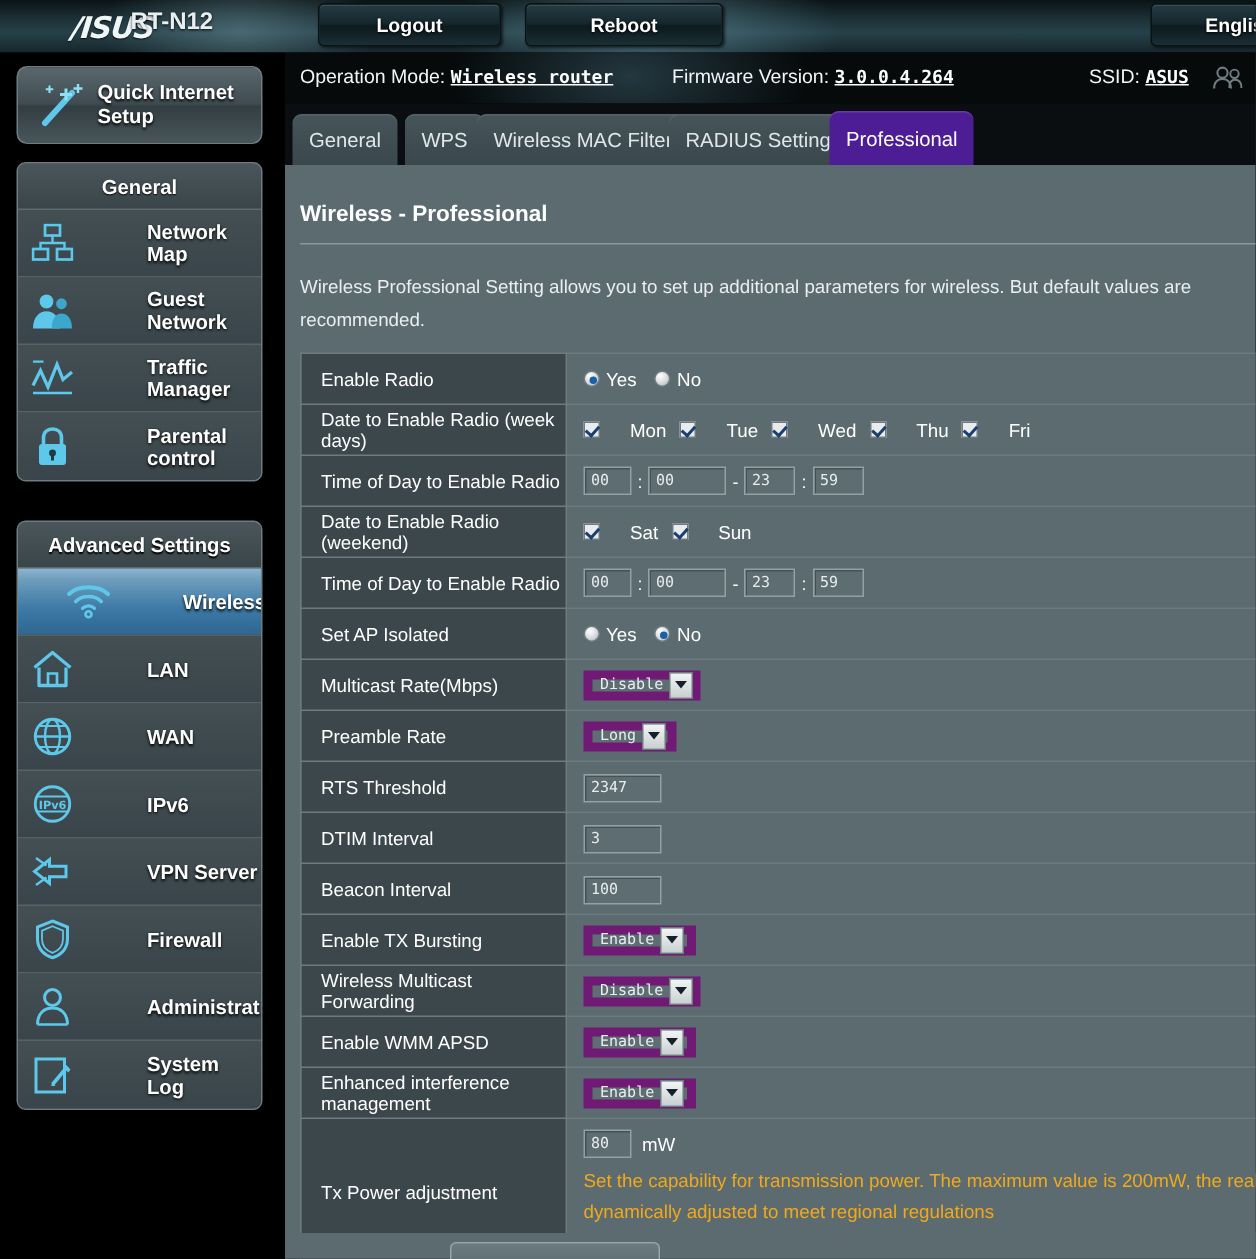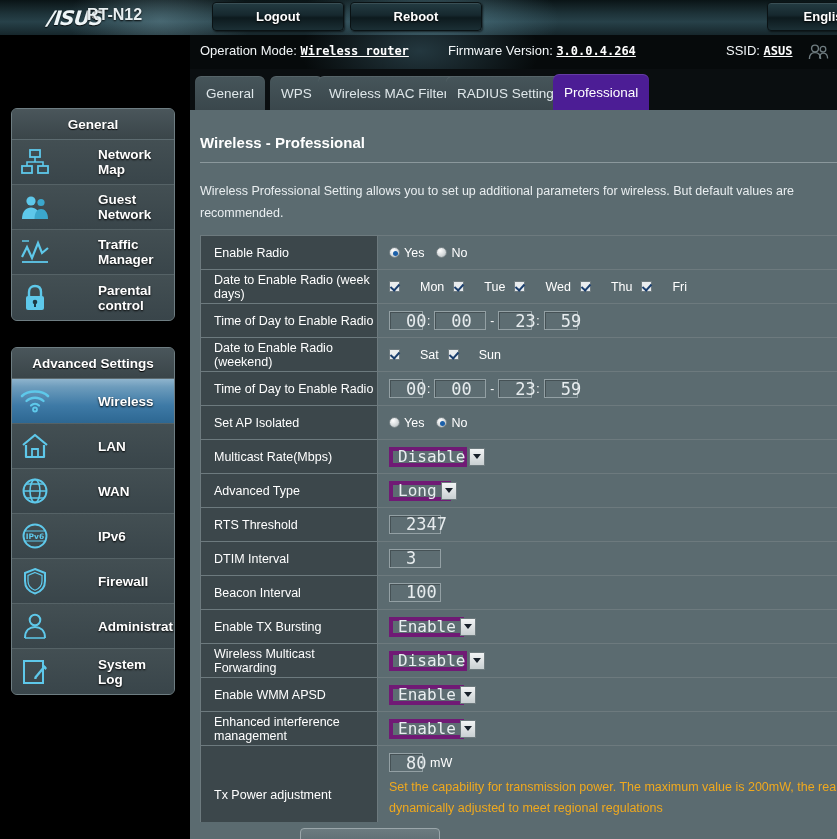--- a/index.html
+++ b/index.html
@@ -43,21 +43,21 @@
     position:absolute; top:2px; height:29px;
     background: linear-gradient(180deg,#243c43 0%,#16282e 45%,#0d1a1e 55%,#1b2f35 100%);
     border:1px solid #0a1214;
     border-radius:4px;
     color:#fff; font-size:13px; font-weight:bold;
     display:flex; align-items:center; justify-content:center;
     text-shadow:0 1px 2px #000;
     box-shadow: inset 0 1px 0 rgba(255,255,255,.10), 1px 1px 2px rgba(0,0,0,.6);
     cursor:pointer; z-index:4;
   }
-  #btn-logout { left:212px; width:132px; }
+  #btn-logout { left:212px; width:122px; }
   #btn-reboot { left:350px; width:132px; }
   #btn-english { left:767px; width:120px; }
 
   
   #infostrip {
     position:absolute; left:190px; top:35px; width:647px; height:34px;
     background:#060a0b;
     overflow:hidden;
   }
   #infostrip:before{
@@ -128,20 +128,21 @@
   }
   .side-item:last-child { border-bottom:none; }
   .side-item .s-ico {
     width:46px; display:flex; align-items:center; justify-content:center; flex:0 0 46px;
   }
   .side-item .s-lbl {
     color:#ffffff; font-size:13.5px; font-weight:bold; text-shadow:0 1px 2px #000;
   }
   .side-item.active {
     background: linear-gradient(180deg,#8fb4cd 0%,#6d9cbc 18%,#3e7aa6 60%,#2d6792 100%);
+    padding-left: 24px;
   }
   .side-item.active:after{
     content:""; position:absolute; right:-14px; top:8px;
     border-top:14px solid transparent; border-bottom:14px solid transparent;
     border-left:14px solid #31709b;
   }
   #general-panel { top:73px; }
   #adv-panel { top:296px;margin-top:16px; }
 
   
@@ -202,37 +203,37 @@
     content:""; position:absolute; left:2px; top:0px; width:4px; height:7px;
     border:solid #1b3f6e; border-width:0 2px 2px 0; transform:rotate(42deg);
   }
   .chk-opt span { font-size:12.5px; color:#ffffff; }
 
   
   .txtbox {
     height:19px; background:#5d6d72;
     border:1px solid #93a0a4;
     box-shadow: inset 1px 1px 0 rgba(0,0,0,.25);
-    color:#e7ecee; font-size:17px;
+    color:#e7ecee; font-size:10px;
     font-family:"DejaVu Sans Mono", monospace;
-    display:inline-flex; align-items:center; padding:0 16px;
+    display:inline-flex; align-items:center; padding:0 4px;
   }
   .time-row { display:flex; align-items:center; gap:4px; }
   .time-row .sep { color:#ffffff; font-size:12px; }
   .w30 { width:32px; }
   .w52 { width:52px; }
   .w34 { width:34px; }
 
   
   .sel {
     height:20px; background:#5d6d72;
-    border:4px solid #701a75;
+    border:6px solid #701a75;
     display:inline-flex; align-items:center;
     padding-left:5px;
-    color:#e9eef0; font-size:16px;
+    color:#e9eef0; font-size:10px;
     font-family:"DejaVu Sans Mono", monospace;
     cursor:pointer;
   }
   .sel .arrow {
     width:16px; height:18px; margin-left:4px; flex:0 0 16px;
     background: linear-gradient(180deg,#f2f4f5 0%,#c9d0d2 100%);
     border:1px solid #6d7a7e;
     display:flex; align-items:center; justify-content:center;
   }
   .sel .arrow i {
@@ -298,20 +299,34 @@
 <div id="tabstrip">
   <div class="tab" style="left:5px;">General</div>
   <div class="tab" style="left:80px;">WPS</div>
   <div class="tab" style="left:128px;">Wireless MAC Filter</div>
   <div class="tab" style="left:256px;">RADIUS Setting</div>
   <div class="tab active" style="left:363px;">Professional</div>
 </div>
 
 <div id="sidebar">
 
+  <div class="side-panel" id="qis-panel">
+    <span style="position:absolute;left:12px;top:9px;">
+      <svg width="34" height="32" viewBox="0 0 34 32">
+        <line x1="6" y1="28" x2="24" y2="8" stroke="#5ec8ea" stroke-width="4" stroke-linecap="round"></line>
+        <line x1="20" y1="5" x2="20" y2="13" stroke="#8fe0f5" stroke-width="2"></line>
+        <line x1="16" y1="9" x2="24" y2="9" stroke="#8fe0f5" stroke-width="2"></line>
+        <line x1="28" y1="2" x2="28" y2="8" stroke="#8fe0f5" stroke-width="1.6"></line>
+        <line x1="25" y1="5" x2="31" y2="5" stroke="#8fe0f5" stroke-width="1.6"></line>
+        <line x1="9" y1="3" x2="9" y2="8" stroke="#8fe0f5" stroke-width="1.4"></line>
+        <line x1="6.5" y1="5.5" x2="11.5" y2="5.5" stroke="#8fe0f5" stroke-width="1.4"></line>
+      </svg>
+    </span>
+    <div class="qis-text">Quick Internet Setup</div>
+  </div>
 
   <div class="side-panel" id="general-panel">
     <div class="side-header">General</div>
 
     <div class="side-item">
       <span class="s-ico">
         <svg width="28" height="26" viewBox="0 0 28 26">
           <rect x="9" y="1" width="10" height="7" fill="none" stroke="#5ec8ea" stroke-width="1.8"></rect>
           <rect x="1" y="17" width="10" height="7" fill="none" stroke="#5ec8ea" stroke-width="1.8"></rect>
           <rect x="17" y="17" width="10" height="7" fill="none" stroke="#5ec8ea" stroke-width="1.8"></rect>
@@ -401,20 +416,30 @@
         <svg width="28" height="28" viewBox="0 0 28 28">
           <circle cx="14" cy="14" r="11.5" fill="none" stroke="#5ec8ea" stroke-width="1.9"></circle>
           <line x1="3" y1="9" x2="25" y2="9" stroke="#5ec8ea" stroke-width="1.2"></line>
           <line x1="3" y1="19" x2="25" y2="19" stroke="#5ec8ea" stroke-width="1.2"></line>
           <text x="14" y="17" font-size="7.5" font-family="DejaVu Sans, sans-serif" font-weight="bold" fill="#5ec8ea" text-anchor="middle">IPv6</text>
         </svg>
       </span>
       <span class="s-lbl">IPv6</span>
     </div>
 
+    <div class="side-item">
+      <span class="s-ico">
+        <svg width="30" height="26" viewBox="0 0 30 26">
+          <path d="M3 13 L13 5 L13 9.5 L24 9.5 L24 16.5 L13 16.5 L13 21 Z" fill="none" stroke="#5ec8ea" stroke-width="2"></path>
+          <line x1="4" y1="4" x2="11" y2="9" stroke="#5ec8ea" stroke-width="1.6"></line>
+          <line x1="4" y1="22" x2="11" y2="17" stroke="#5ec8ea" stroke-width="1.6"></line>
+        </svg>
+      </span>
+      <span class="s-lbl">VPN Server</span>
+    </div>
 
     <div class="side-item">
       <span class="s-ico">
         <svg width="24" height="28" viewBox="0 0 24 28">
           <path d="M12 2 L22 6 V14 C22 21 17 25 12 26.5 C7 25 2 21 2 14 V6 Z" fill="none" stroke="#5ec8ea" stroke-width="2"></path>
           <path d="M12 5.5 L19 8.4 V14 C19 19 15.5 22 12 23.3 C8.5 22 5 19 5 14 V8.4 Z" fill="none" stroke="#5ec8ea" stroke-width="1.2"></path>
         </svg>
       </span>
       <span class="s-lbl">Firewall</span>
     </div>
@@ -563,21 +588,21 @@
         <span class="sel sel-disable">
           <span>Disable</span>
           <span class="arrow">
                 <i></i>
               </span>
         </span>
       </td>
     </tr>
 
     <tr>
-      <td class="lbl-cell">Advanced Type</td>
+      <td class="lbl-cell">Preamble Rate</td>
       <td class="val-cell">
         <span class="sel sel-long">
           <span>Long</span>
           <span class="arrow">
                 <i></i>
               </span>
         </span>
       </td>
     </tr>
 

